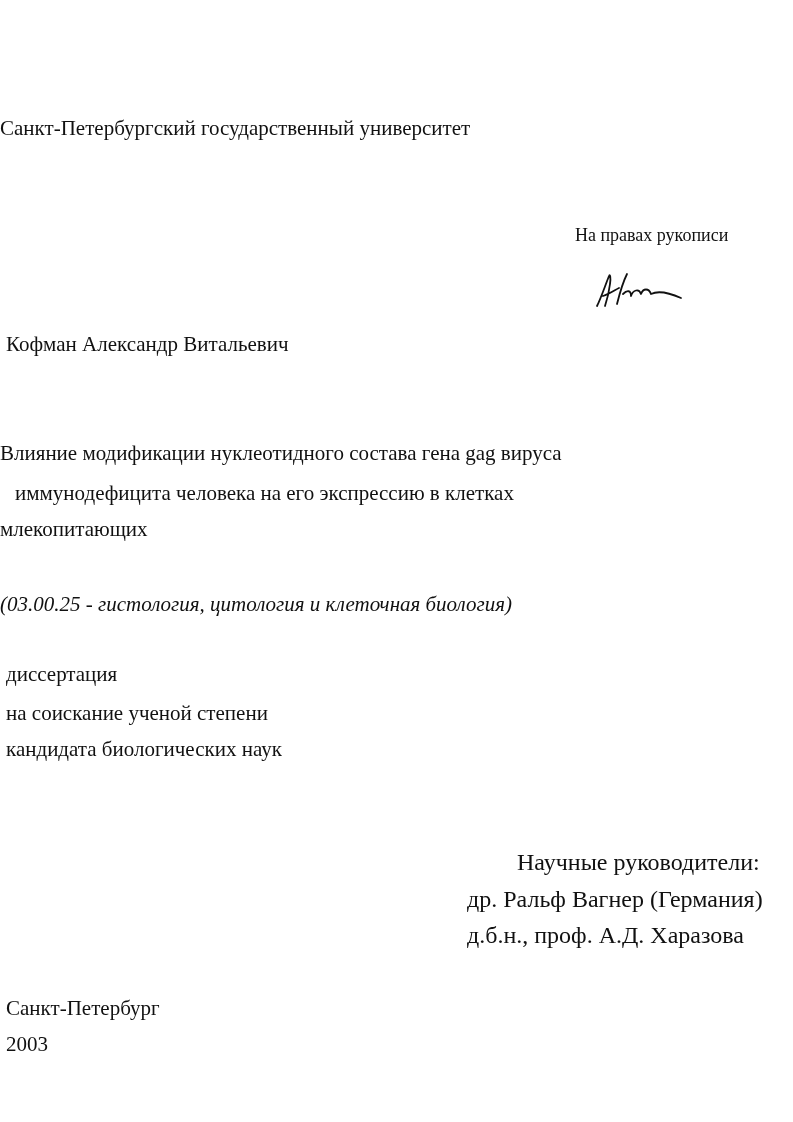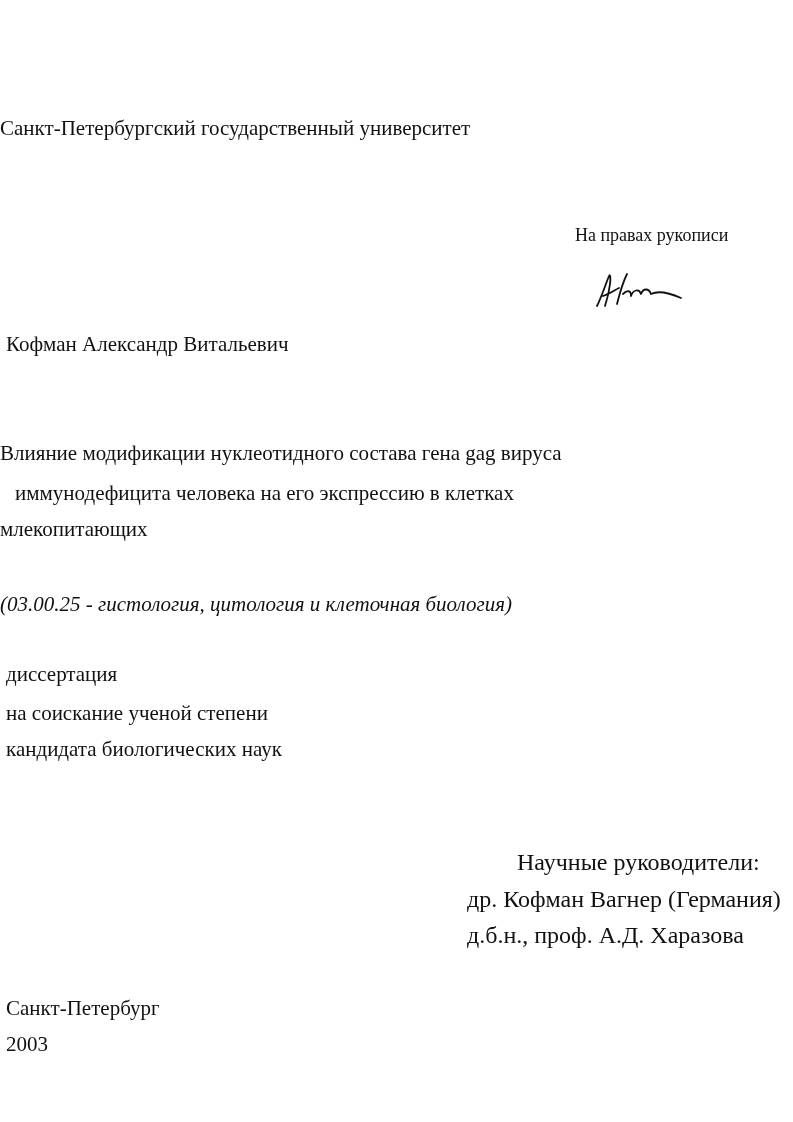--- a/index.html
+++ b/index.html
@@ -28,18 +28,18 @@
   <div class="line" style="top:481px;padding-left:15px;">иммунодефицита человека на его экспрессию в клетках</div>
   <div class="line" style="top:517px;">млекопитающих</div>
 
   <div class="line" style="top:592px;font-style:italic;">(03.00.25 - гистология, цитология и клеточная биология)</div>
 
   <div class="line" style="top:662px; padding-left:6px;">диссертация</div>
   <div class="line" style="top:701px; padding-left:6px;">на соискание ученой степени</div>
   <div class="line" style="top:737px; padding-left:6px;">кандидата биологических наук</div>
 
   <div class="right" style="left:517px; top:849px;">Научные руководители:</div>
-  <div class="right" style="left:467px; top:886px;">др. Кофман Вагнер (Германия)</div>
+  <div class="right" style="left:467px; top:886px;">др. Ральф Вагнер (Германия)</div>
   <div class="right" style="left:467px; top:922px;text-align:right;">д.б.н.,  проф. А.Д. Харазова</div>
 
   <div class="line" style="top:996px; padding-left:6px;">Санкт-Петербург</div>
   <div class="line" style="top:1032px; padding-left:6px;">2003</div>
 </div>
 
 </body></html>

